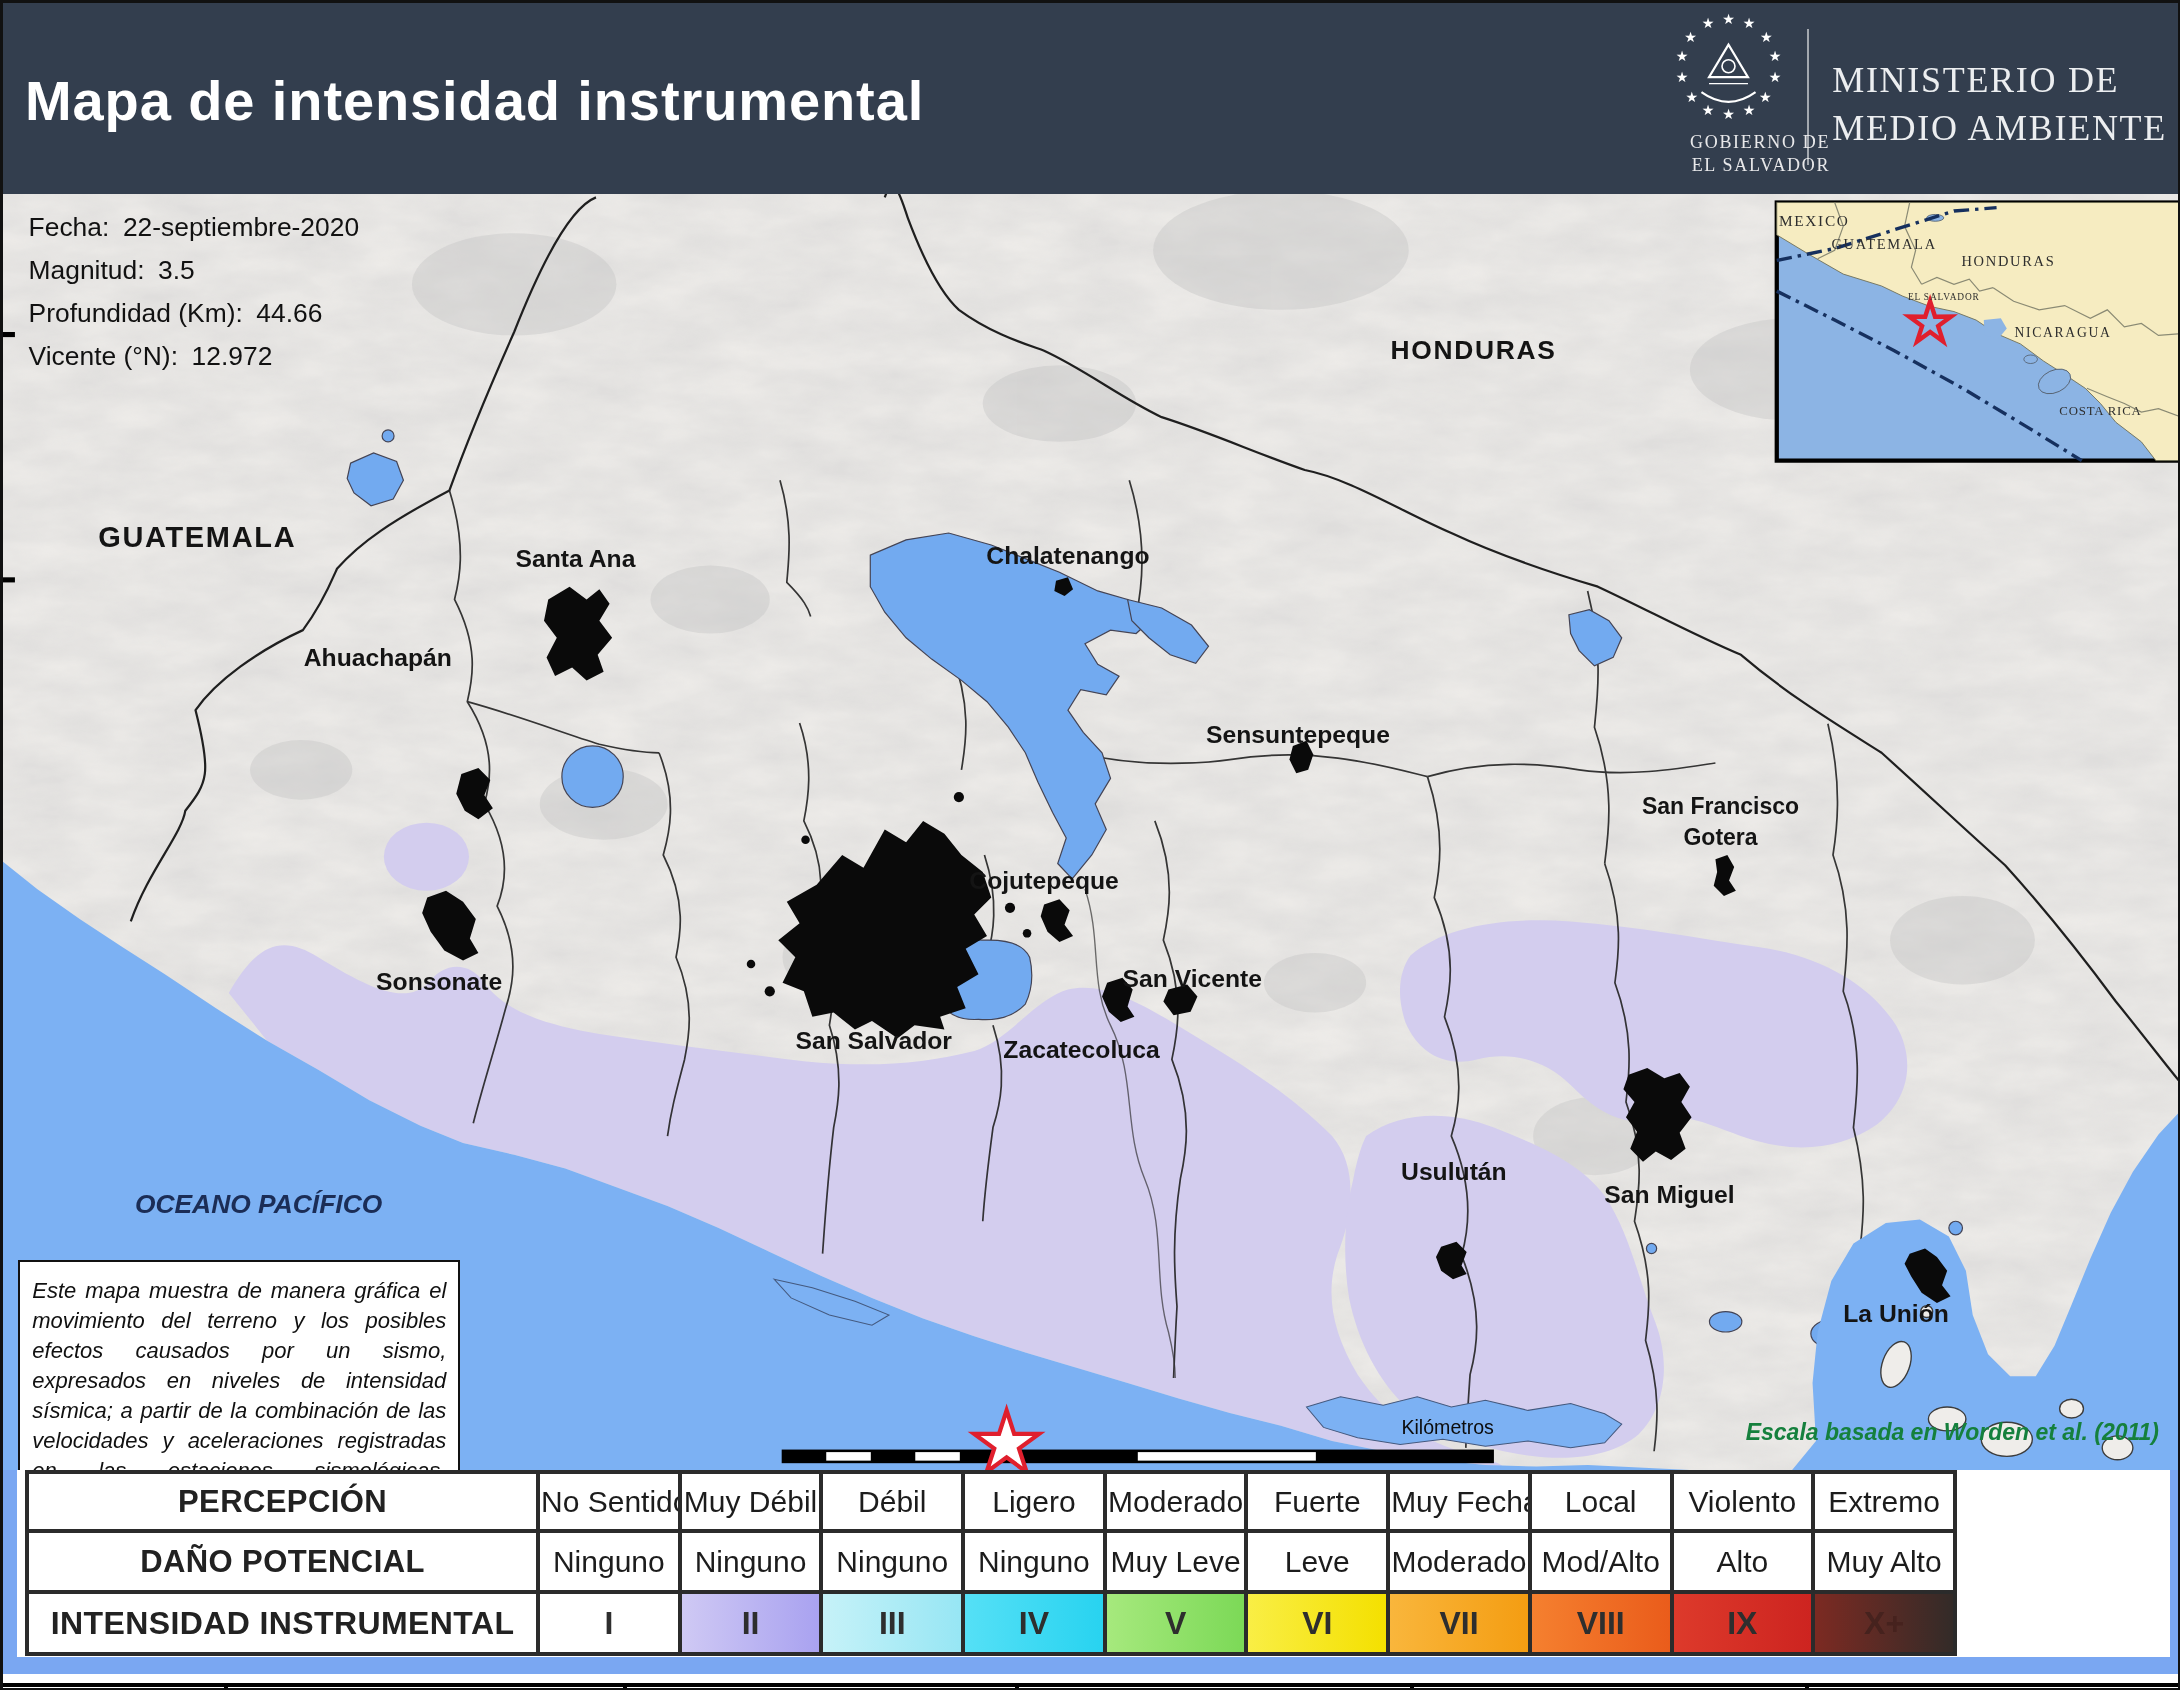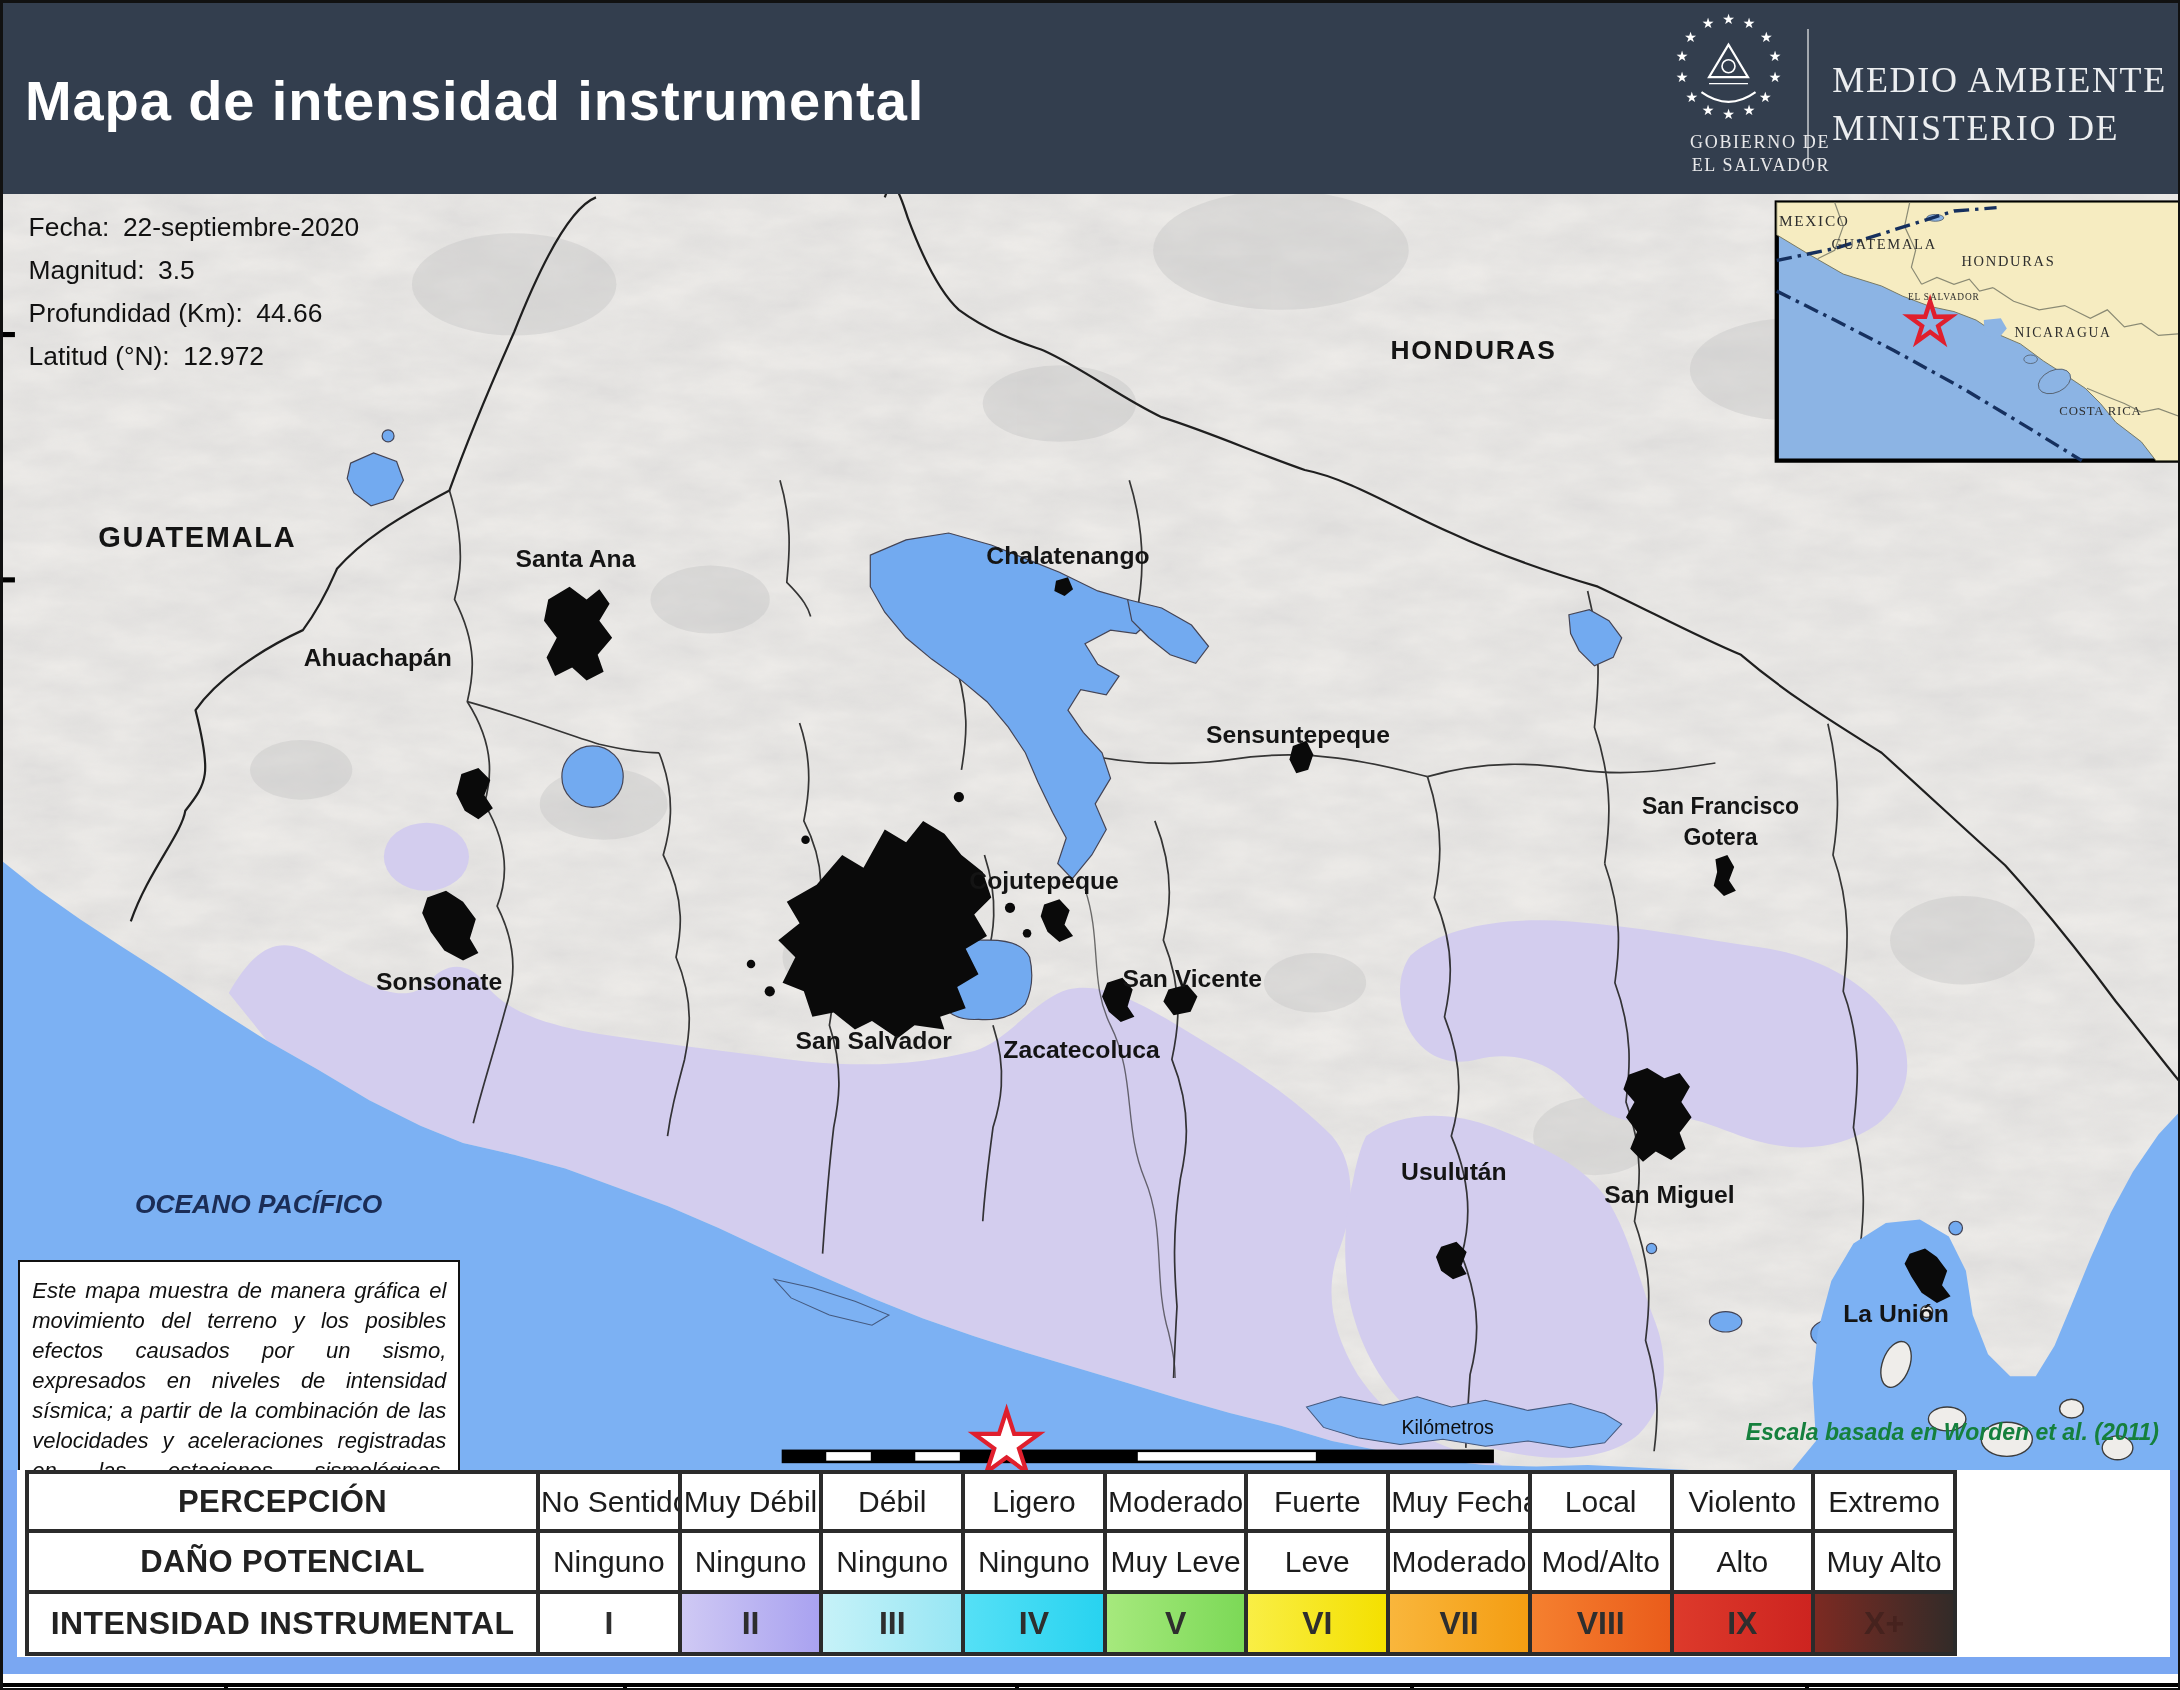--- a/index.html
+++ b/index.html
@@ -70,31 +70,31 @@
           <path d="M30,76 Q55,94 80,76"></path>
           <path d="M37,68 L73,68" stroke-width="1.2"></path>
         </g>
       </svg>
       <div id="gob-text">
         <div>GOBIERNO DE</div>
         <div>EL SALVADOR</div>
       </div>
       <div id="logo-divider"></div>
       <div id="min-text">
+        <div>MINISTERIO DE</div>
         <div>MEDIO AMBIENTE</div>
-        <div>MINISTERIO DE</div>
       </div>
     </div>
   </div>
 
   <div id="event-info">
     <div class="info-line"><span class="lbl">Fecha:</span><span class="val">22-septiembre-2020</span></div>
     <div class="info-line"><span class="lbl">Magnitud:</span><span class="val">3.5</span></div>
     <div class="info-line"><span class="lbl">Profundidad (Km):</span><span class="val">44.66</span></div>
-    <div class="info-line"><span class="lbl">Latitud (°N):</span><span class="val">12.972</span></div>
+    <div class="info-line"><span class="lbl">Vicente (°N):</span><span class="val">12.972</span></div>
   </div>
 
   <svg id="map-svg" viewBox="0 224 2560 1498" preserveAspectRatio="none">
     <defs>
       <filter id="terr" x="0" y="0" width="100%" height="100%">
         <feTurbulence type="fractalNoise" baseFrequency="0.012 0.03" numOctaves="4" seed="11" result="n"></feTurbulence>
         <feColorMatrix in="n" type="matrix" values="0 0 0 0 0.56  0 0 0 0 0.56  0 0 0 0 0.57  0 0 0 0.85 0"></feColorMatrix>
       </filter>
     </defs>
 

